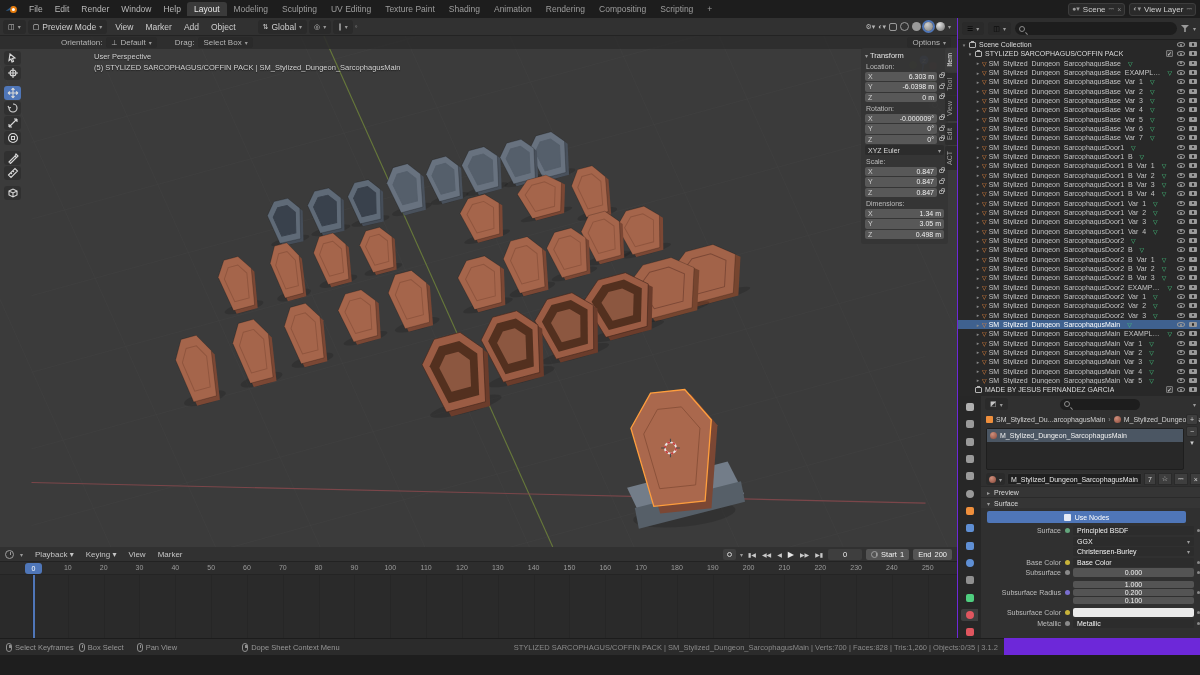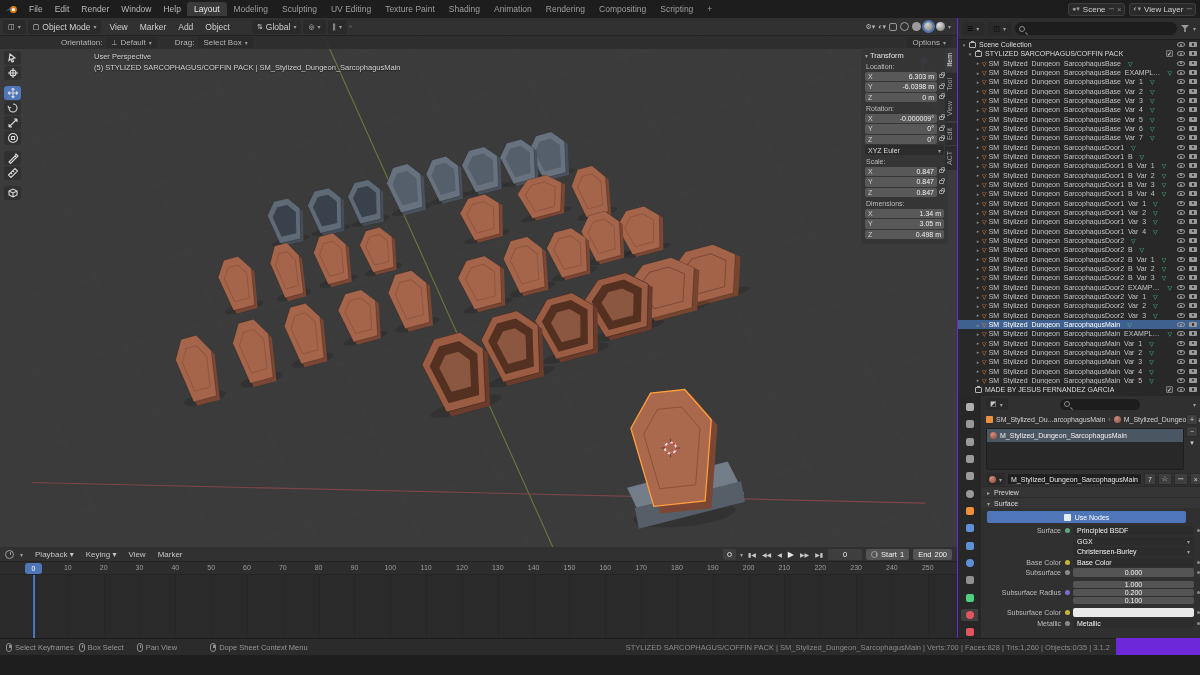--- a/index.html
+++ b/index.html
@@ -128,21 +128,21 @@
 .sock.yellow { background:#c9b43a; }
 .sock.green { background:#63a57d; }
 .sock.purple { background:#7a6fd0; }
 .pfield { flex:1; height:9px; background:#545454; border-radius:2px; display:flex; align-items:center; justify-content:center; color:#f2f2f2; }
 .pfield.dd { background:#2c2c2c; justify-content:flex-start; padding:0 4px; }
 .pfield.dd .caret { margin-left:auto; }
 .pfield.swatch { background:#eaeaea; }
 .kdot { width:3px; height:3px; border-radius:50%; background:#8a8a8a; margin-left:3px; flex:none; }
 
 
-#statusbar { left:0; top:638px; width:1116px; height:17px; background:#2b2b2b; border-top:1px solid #1c1c1c; display:flex; align-items:center; font-size:7.5px; color:#969696; gap:5px; padding:0 6px; }
+#statusbar { left:0; top:638px; width:1004px; height:17px; background:#2b2b2b; border-top:1px solid #1c1c1c; display:flex; align-items:center; font-size:7.5px; color:#969696; gap:5px; padding:0 6px; }
 #status-right { margin-left:auto; color:#8a8a8a; }
 .mouse { width:6px; height:9px; border:1px solid #8f8f8f; border-radius:3px; position:relative; flex:none; }
 .mouse:after { content:""; position:absolute; left:2px; top:1px; width:1.5px; height:3px; background:#8f8f8f; }
 .hint { display:flex; align-items:center; gap:3px; }
 #bottom-gap { left:0; top:655px; width:1200px; height:20px; background:#1e1e1e; }
 </style>
 </head>
 <body>
 
 <div id="app">
@@ -170,21 +170,21 @@
     </div>
   </div>
 
   <div id="vp-header" class="region">
     <div class="hdr-dd" style="margin-left:3px">
         <span style="font-size:7px">◫</span>
         <span class="caret">▾</span>
       </div>
     <div class="hdr-dd">
       <span style="font-size:7px;color:#e8e8e8">▢</span>
-      <span>Object Mode</span>
+      <span>Preview Mode</span>
       <span class="caret">▾</span>
     </div>
     <span id="vp-menus"><span class="menu-item">View</span><span class="menu-item">Marker</span><span class="menu-item">Add</span><span class="menu-item">Object</span></span>
     <div class="hdr-dd" style="margin-left:14px">
       <span style="font-size:7px">⇅</span>
       <span>Global</span>
       <span class="caret">▾</span>
     </div>
     <div class="hdr-dd">
         <span style="font-size:7px">◎</span>
@@ -1302,20 +1302,20 @@
         <span>Select Keyframes</span>
       </span>
     <span class="hint">
         <span class="mouse"></span>
         <span>Box Select</span>
       </span>
     <span class="hint" style="margin-left:8px">
         <span class="mouse"></span>
         <span>Pan View</span>
       </span>
-    <span class="hint" style="margin-left:28px">
+    <span class="hint" style="margin-left:60px">
         <span class="mouse"></span>
         <span>Dope Sheet Context Menu</span>
       </span>
     <span id="status-right" class="txt">STYLIZED SARCOPHAGUS/COFFIN PACK | SM_Stylized_Dungeon_SarcophagusMain | Verts:700 | Faces:828 | Tris:1,260 | Objects:0/35 | 3.1.2</span>
   </div>
   <div id="bottom-gap" class="region"></div>
 </div>
 
 </body></html>

